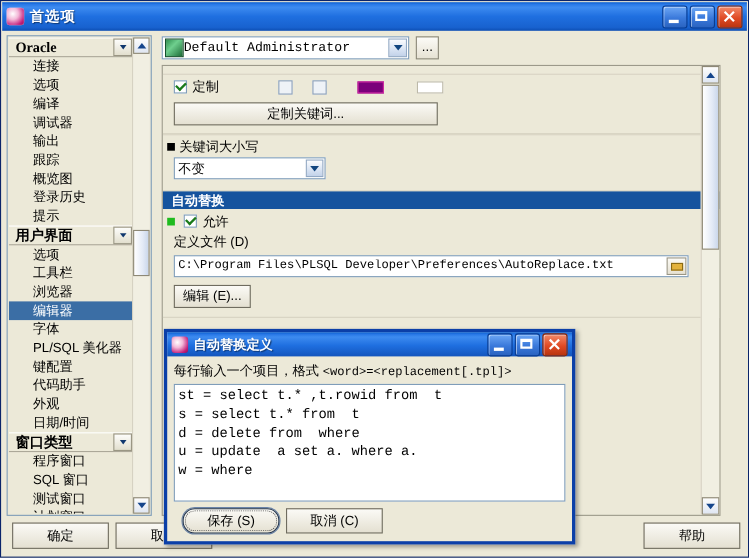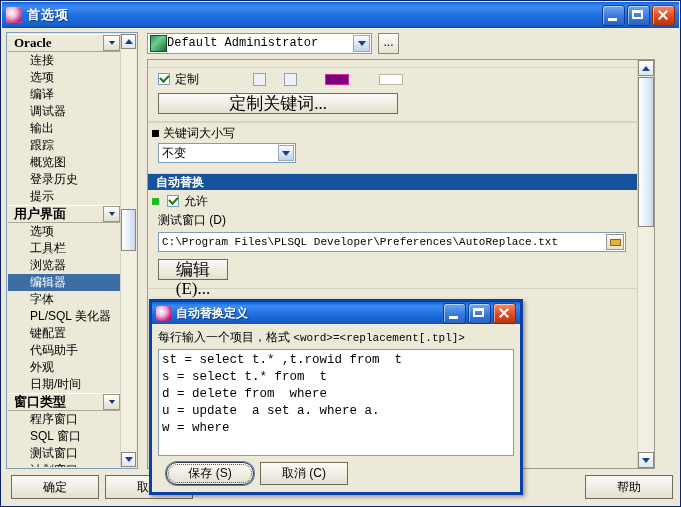--- a/index.html
+++ b/index.html
@@ -144,22 +144,22 @@
     transform:rotate(-45deg) translate(1px,-1px);
   }
   .lbl{font-size:12px;color:#000;white-space:nowrap;}
   .sq-chk{
     width:13px;height:13px;border:1px solid #8ca0b8;background:#eef2f7;box-sizing:border-box;
   }
   .swatch{width:22px;height:9px;border:1px solid #d42ba5;background:#7a007a;}
   .swatch.empty{width:22px;height:9px;border:1px solid #bdb9a8;background:#fff;}
   .btn{
     border:1px solid #6f6c5f;background:linear-gradient(to bottom,#fbfaf6,#e4e0d1);
-    box-sizing:border-box;font-size:17px;color:#000;text-align:center;
-    font-family:Liberation Serif, serif;
+    box-sizing:border-box;font-size:12px;color:#000;text-align:center;
+    font-family:Liberation Sans, sans-serif;
   }
   .btn.wide{width:240px;height:21px;line-height:19px;margin-left:10px;}
   .bullet{width:7px;height:7px;background:#000;flex:none;margin-right:4px;}
   .bullet.green{background:#1fbb1f;}
   .selsm{
     width:138px;height:20px;border:1px solid #7f9db9;background:#fff;box-sizing:border-box;
     position:relative;display:flex;align-items:center;padding-left:3px;font-size:12px;
   }
   .selsm .carrow{
     position:absolute;right:1px;top:1px;width:16px;height:16px;
@@ -378,21 +378,21 @@
 
       <div class="sechdr">自动替换</div>
 
       <div class="grpbox" style="border-top:none;">
         <div class="rowline" style="height:22px;padding-left:4px;">
           <span class="bullet green"></span>
           <span class="chk on" style="margin-left:4px;"></span>
           <span class="lbl">允许</span>
         </div>
         <div style="height:20px;padding-left:10px;box-sizing:border-box;">
-          <span class="lbl">测试窗口 (D)</span>
+          <span class="lbl">定义文件 (D)</span>
         </div>
         <div style="height:24px;">
           <div class="pathbox">
             <span class="pt">C:\Program Files\PLSQL Developer\Preferences\AutoReplace.txt</span>
             <span class="folder"></span>
           </div>
         </div>
         <div style="height:28px;padding-top:3px;box-sizing:border-box;">
           <div class="btn editbtn">编辑 (E)...</div>
         </div>

